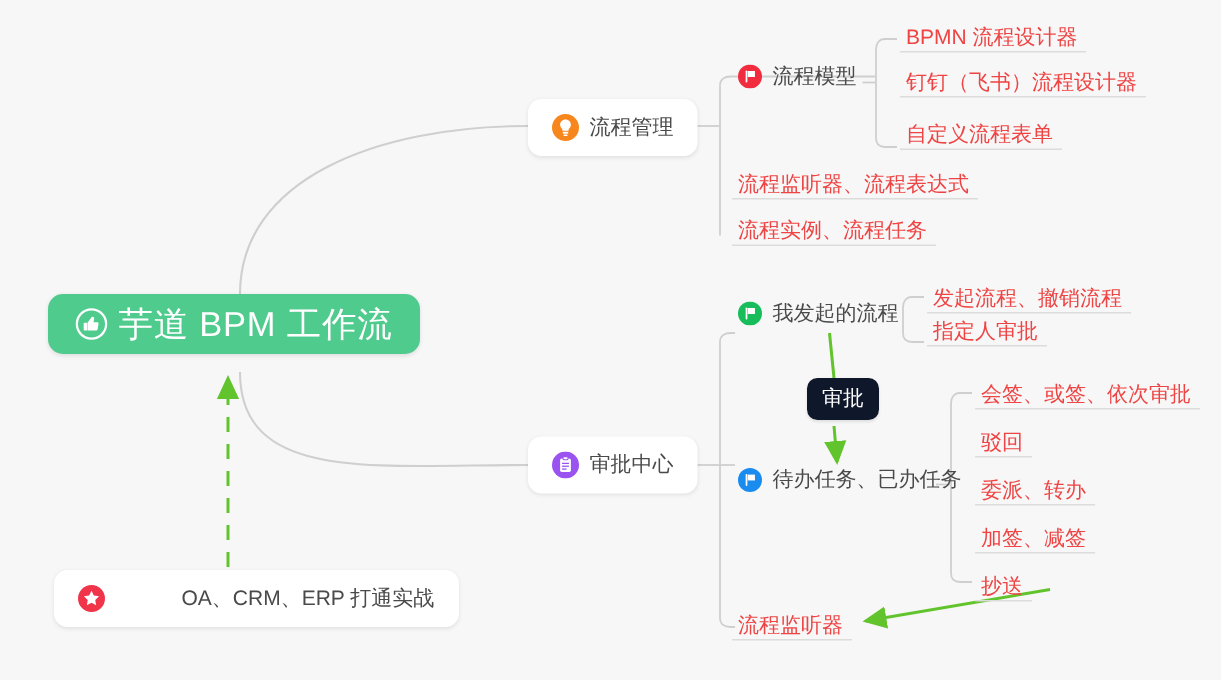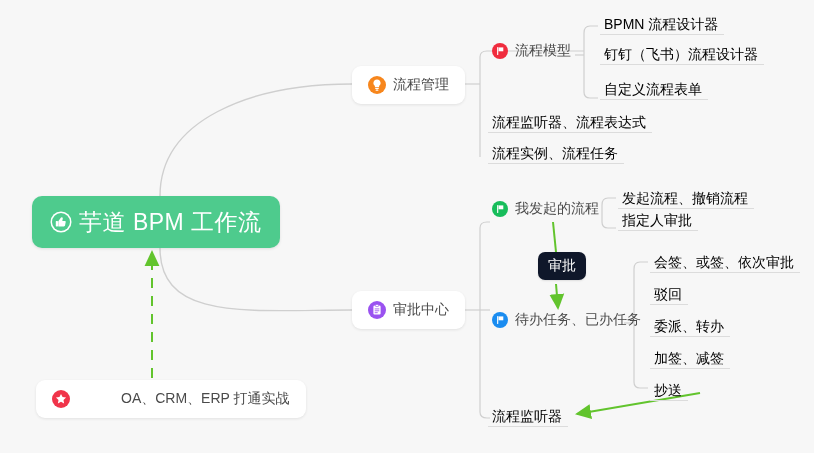--- a/index.html
+++ b/index.html
@@ -35,21 +35,21 @@
     display: flex;
     align-items: center;
     white-space: nowrap;
   }
 
   
   .root-node {
     background: #4ecb8d;
     border-radius: 10px;
     padding: 15px 18px;
-    height: 52px;
+    height: 40px;
     box-shadow: 0 1px 3px rgba(0,0,0,0.10);
   }
   .root-label {
     color: #ffffff;
     font-size: 23px;
     letter-spacing: 0.5px;
   }
 
   
   .card-node {
@@ -66,21 +66,21 @@
 
   
   .leaf-node {
     border-bottom: 1px solid #dcdcdc;
     height: 27px;
     padding: 0 6px 0 4px;
     align-items: flex-end;
     padding-bottom: 3px;
   }
   .leaf-label {
-    color: #000000;
+    color: #ef4444;
     font-size: 14px;
     line-height: 1;
   }
 
   
   .icon {
     display: inline-flex;
     align-items: center;
     justify-content: center;
     flex: 0 0 auto;

